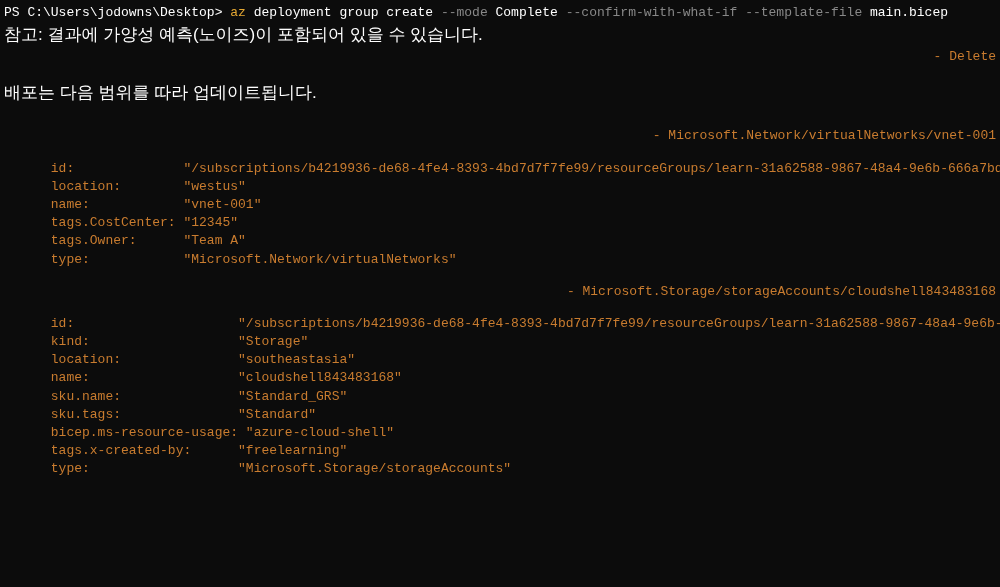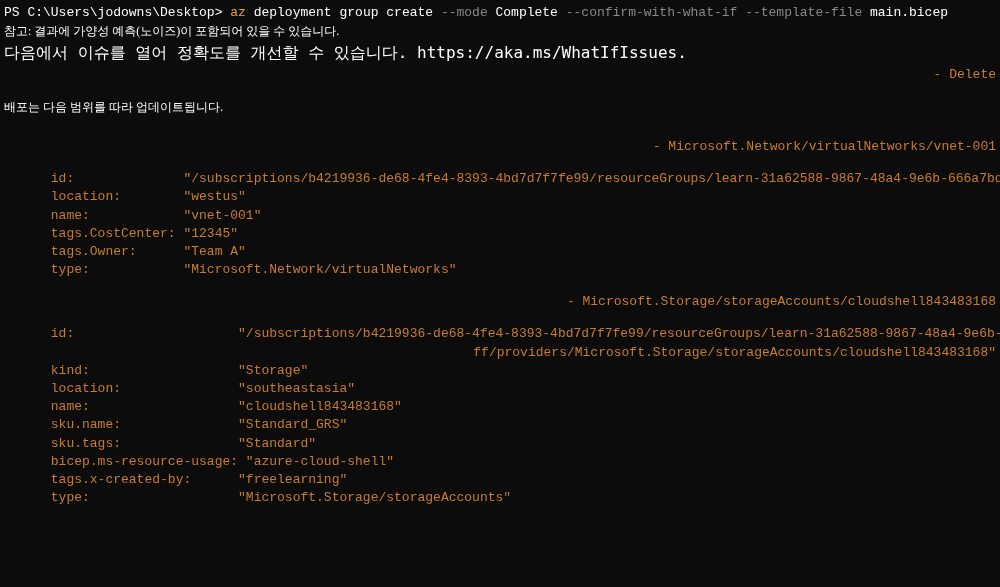--- a/index.html
+++ b/index.html
@@ -19,62 +19,58 @@
       overflow: hidden;
     }
     .line {
       white-space: nowrap;
     }
     .white { color: #ffffff; }
     .yellow { color: #e5a833; }
     .orange { color: #c97c2f; text-align: right; }
     .gray { color: #888888; }
     .korean {
-      font-family: Liberation Serif, serif;
-      font-size: 12px;
+      font-family: Liberation Sans, sans-serif;
+      font-size: 17px;
       line-height: 1.5;
     }
     .korean-big {
       font-family: 'Malgun Gothic', 'Consolas', monospace;
       font-size: 16px;
       line-height: 1.6;
     }
   </style>
 </head>
 <body>
 
 <div>
   <div class="line">
     <span class="white">PS C:\Users\jodowns\Desktop&gt; </span><span class="yellow">az</span><span class="white"> deployment group create </span><span class="gray">--mode </span><span class="white">Complete</span><span class="gray"> --confirm-with-what-if --template-file </span><span class="white">main.bicep</span>
   </div>
 
   <div class="korean white">참고: 결과에 가양성 예측(노이즈)이 포함되어 있을 수 있습니다.</div>
-  <div class="korean-big white">
-    <span>다음에서 이슈를 열어 정확도를 개선할 수 있습니다. </span><span>https://aka.ms/WhatIfIssues</span><span>.</span>
-  </div>
   <div class="line orange" style="white-space:pre;">  - Delete</div>
   <div style="height:14px;"></div>
   <div class="korean white">배포는 다음 범위를 따라 업데이트됩니다.</div>
   <div style="height:8px;"></div>
   <div style="height:14px;"></div>
 
   <div class="line orange" style="white-space:pre;">  - Microsoft.Network/virtualNetworks/vnet-001</div>
   <div style="height:14px;"></div>
   <div class="line" style="white-space:pre;"><span class="orange">      id:              </span><span class="orange">"/subscriptions/b4219936-de68-4fe4-8393-4bd7d7f7fe99/resourceGroups/learn-31a62588-9867-48a4-9e6b-666a7bdbefff/prov</span></div>
   <div class="line" style="white-space:pre;"><span class="orange">      location:        </span><span class="orange">"westus"</span></div>
   <div class="line" style="white-space:pre;"><span class="orange">      name:            </span><span class="orange">"vnet-001"</span></div>
   <div class="line" style="white-space:pre;"><span class="orange">      tags.CostCenter: </span><span class="orange">"12345"</span></div>
   <div class="line" style="white-space:pre;"><span class="orange">      tags.Owner:      </span><span class="orange">"Team A"</span></div>
   <div class="line" style="white-space:pre;"><span class="orange">      type:            </span><span class="orange">"Microsoft.Network/virtualNetworks"</span></div>
   <div style="height:14px;"></div>
 
   <div class="line orange" style="white-space:pre;">  - Microsoft.Storage/storageAccounts/cloudshell843483168</div>
   <div style="height:14px;"></div>
   <div class="line" style="white-space:pre;"><span class="orange">      id:                     </span><span class="orange">"/subscriptions/b4219936-de68-4fe4-8393-4bd7d7f7fe99/resourceGroups/learn-31a62588-9867-48a4-9e6b-666a7bdbef</span></div>
-  <div class="line orange" style="white-space:pre;">ff/providers/Microsoft.Storage/storageAccounts/cloudshell843483168"</div>
   <div class="line" style="white-space:pre;"><span class="orange">      kind:                   </span><span class="orange">"Storage"</span></div>
   <div class="line" style="white-space:pre;"><span class="orange">      location:               </span><span class="orange">"southeastasia"</span></div>
   <div class="line" style="white-space:pre;"><span class="orange">      name:                   </span><span class="orange">"cloudshell843483168"</span></div>
   <div class="line" style="white-space:pre;"><span class="orange">      sku.name:               </span><span class="orange">"Standard_GRS"</span></div>
   <div class="line" style="white-space:pre;"><span class="orange">      sku.tags:               </span><span class="orange">"Standard"</span></div>
   <div class="line" style="white-space:pre;"><span class="orange">      bicep.ms-resource-usage: </span><span class="orange">"azure-cloud-shell"</span></div>
   <div class="line" style="white-space:pre;"><span class="orange">      tags.x-created-by:      </span><span class="orange">"freelearning"</span></div>
   <div class="line" style="white-space:pre;"><span class="orange">      type:                   </span><span class="orange">"Microsoft.Storage/storageAccounts"</span></div>
   <div style="height:14px;"></div>
 

